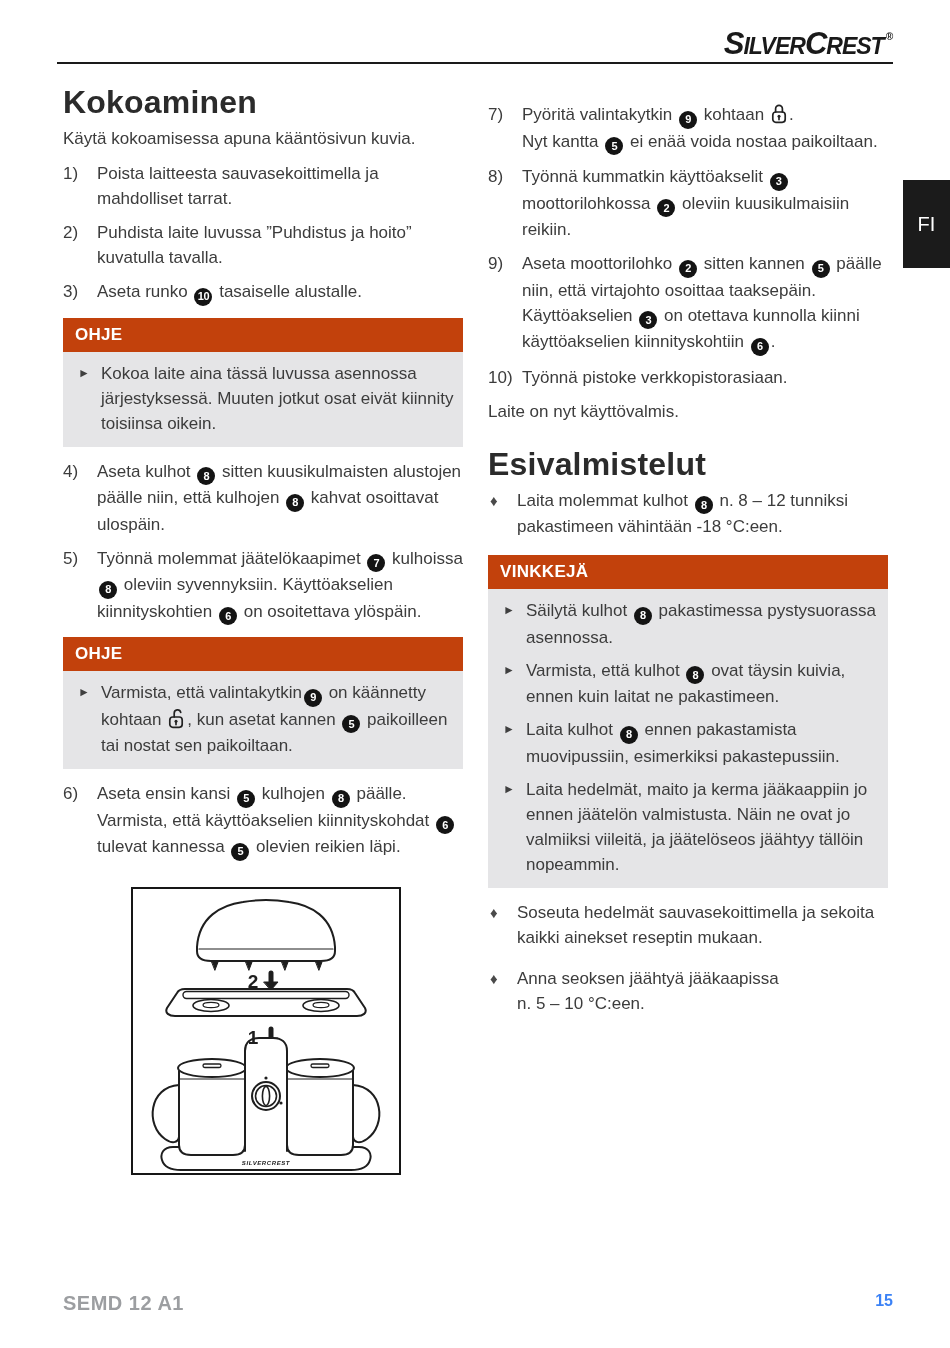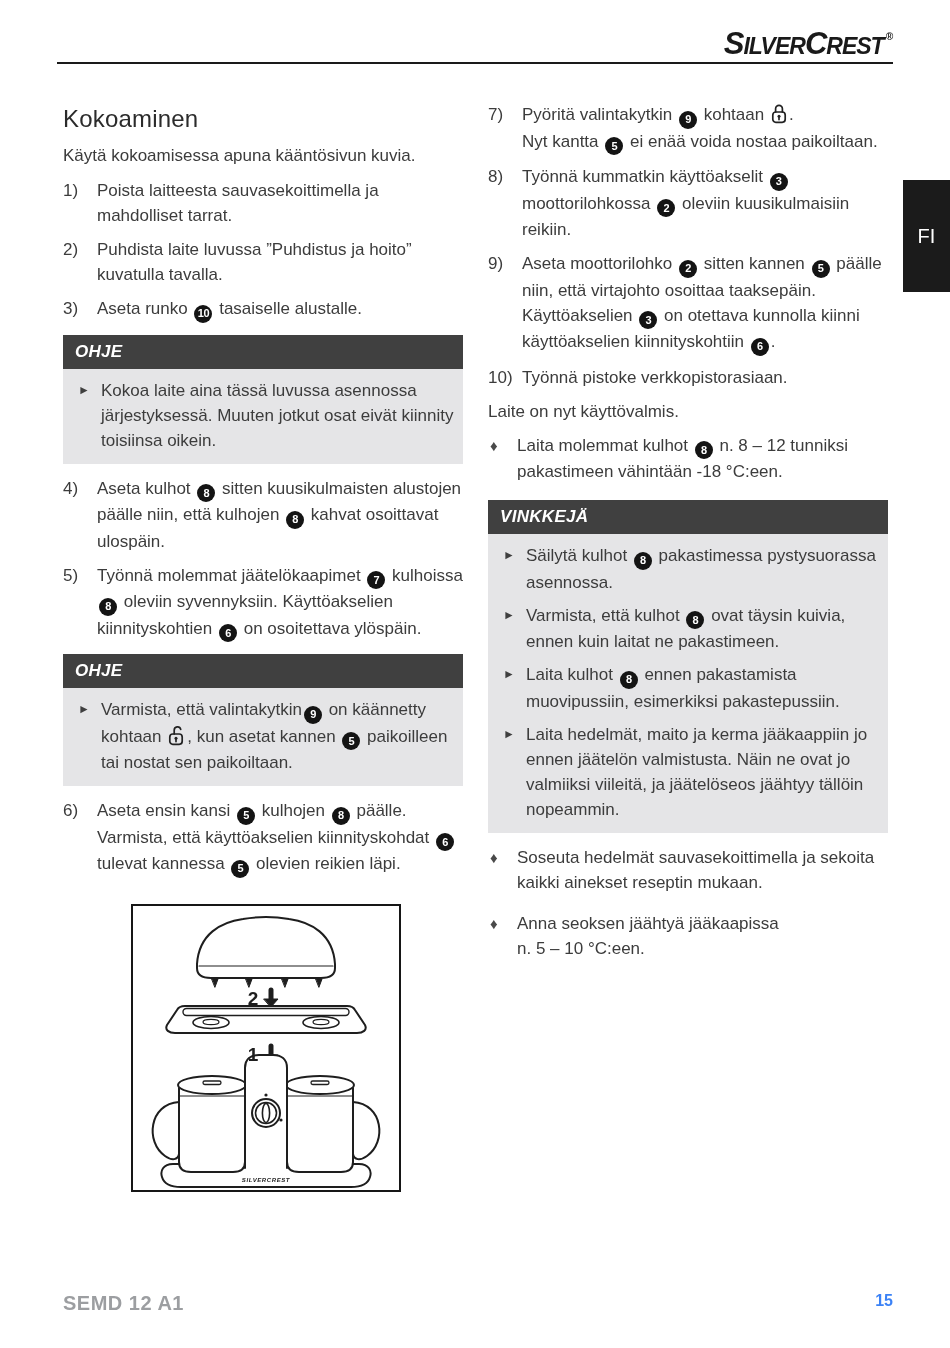--- a/index.html
+++ b/index.html
@@ -13,36 +13,36 @@
     position:absolute;top:20px;right:57px;
     font-style:italic;font-weight:bold;color:#1a1a1a;
     letter-spacing:-1px;white-space:nowrap;line-height:34px;
   }
   .logo .big{font-size:31px;}
   .logo .small{font-size:23px;}
   .logo .reg{font-size:10px;vertical-align:14px;letter-spacing:0;margin-left:2px;}
   .header-rule{position:absolute;top:62px;left:57px;right:57px;height:2px;background:#1a1a1a;}
   
   .side-tab{
-    position:absolute;left:903px;top:180px;width:47px;height:112px;background:#1b1b1b;
+    position:absolute;left:903px;top:180px;width:47px;height:88px;background:#1b1b1b;
     display:flex;align-items:center;justify-content:center;color:#fff;font-size:20px;
   }
   
   .col{position:absolute;width:400px;font-size:17px;line-height:25px;}
   .col-left{left:63px;top:88px;}
   .col-right{left:488px;top:102px;}
-  h1.sec{font-size:24px;line-height:28px;margin:17px 0 10px 0;color:#2b2b2b;font-weight:normal;letter-spacing:.2px;}
+  h1.sec{font-size:32px;line-height:28px;margin:0 0 10px 0;color:#2b2b2b;font-weight:bold;letter-spacing:.2px;}
   .intro{margin:0 0 10px 0;}
   .step{display:flex;margin-bottom:9px;}
   .step .num{flex:0 0 34px;}
   .step .txt{flex:1;}
   .plain{margin:0 0 9px 0;}
   
   .note{margin:12px 0 12px 0;}
-  .note-h{background:#404040;color:#ffffff;font-weight:bold;font-style:italic;
+  .note-h{background:#c2410c;color:#ffffff;font-weight:bold;
           font-size:17px;padding:4px 12px 5px 12px;letter-spacing:.3px;}
   .note-b{background:#e5e5e7;padding:9px 8px 3px 4px;}
   .note-item{display:flex;margin-bottom:8px;}
   .note-item .arr{flex:0 0 34px;text-align:center;font-size:12px;line-height:25px;color:#3f3f3f;}
   .note-item .txt{flex:1;}
   
   .bullet{display:flex;margin-bottom:16px;}
   .bullet .dia{flex:0 0 27px;font-size:15px;line-height:25px;color:#4a4a4a;padding-left:2px;}
   .bullet .txt{flex:1;}
   
@@ -205,20 +205,21 @@
       <span class="num">9)</span>
       <span class="txt">Aseta moottorilohko <span class="cnum">2</span> sitten kannen <span class="cnum">5</span> päälle niin, että virtajohto osoittaa taaksepäin. Käyttöakselien <span class="cnum">3</span> on otettava kunnolla kiinni käyttöakselien kiinnityskohtiin <span class="cnum">6</span>.</span>
     </div>
     <div class="step">
       <span class="num">10)</span>
       <span class="txt">Työnnä pistoke verkkopistorasiaan.</span>
     </div>
 
     <p class="plain">Laite on nyt käyttövalmis.</p>
 
+    <h1 class="sec" style="margin-top:26px;">Esivalmistelut</h1>
 
     <div class="bullet">
       <span class="dia">♦</span>
       <span class="txt">Laita molemmat kulhot <span class="cnum">8</span> n. 8 – 12 tunniksi pakastimeen vähintään -18 °C:een.</span>
     </div>
 
     <div class="note">
       <div class="note-h">VINKKEJÄ</div>
       <div class="note-b">
         <div class="note-item">

